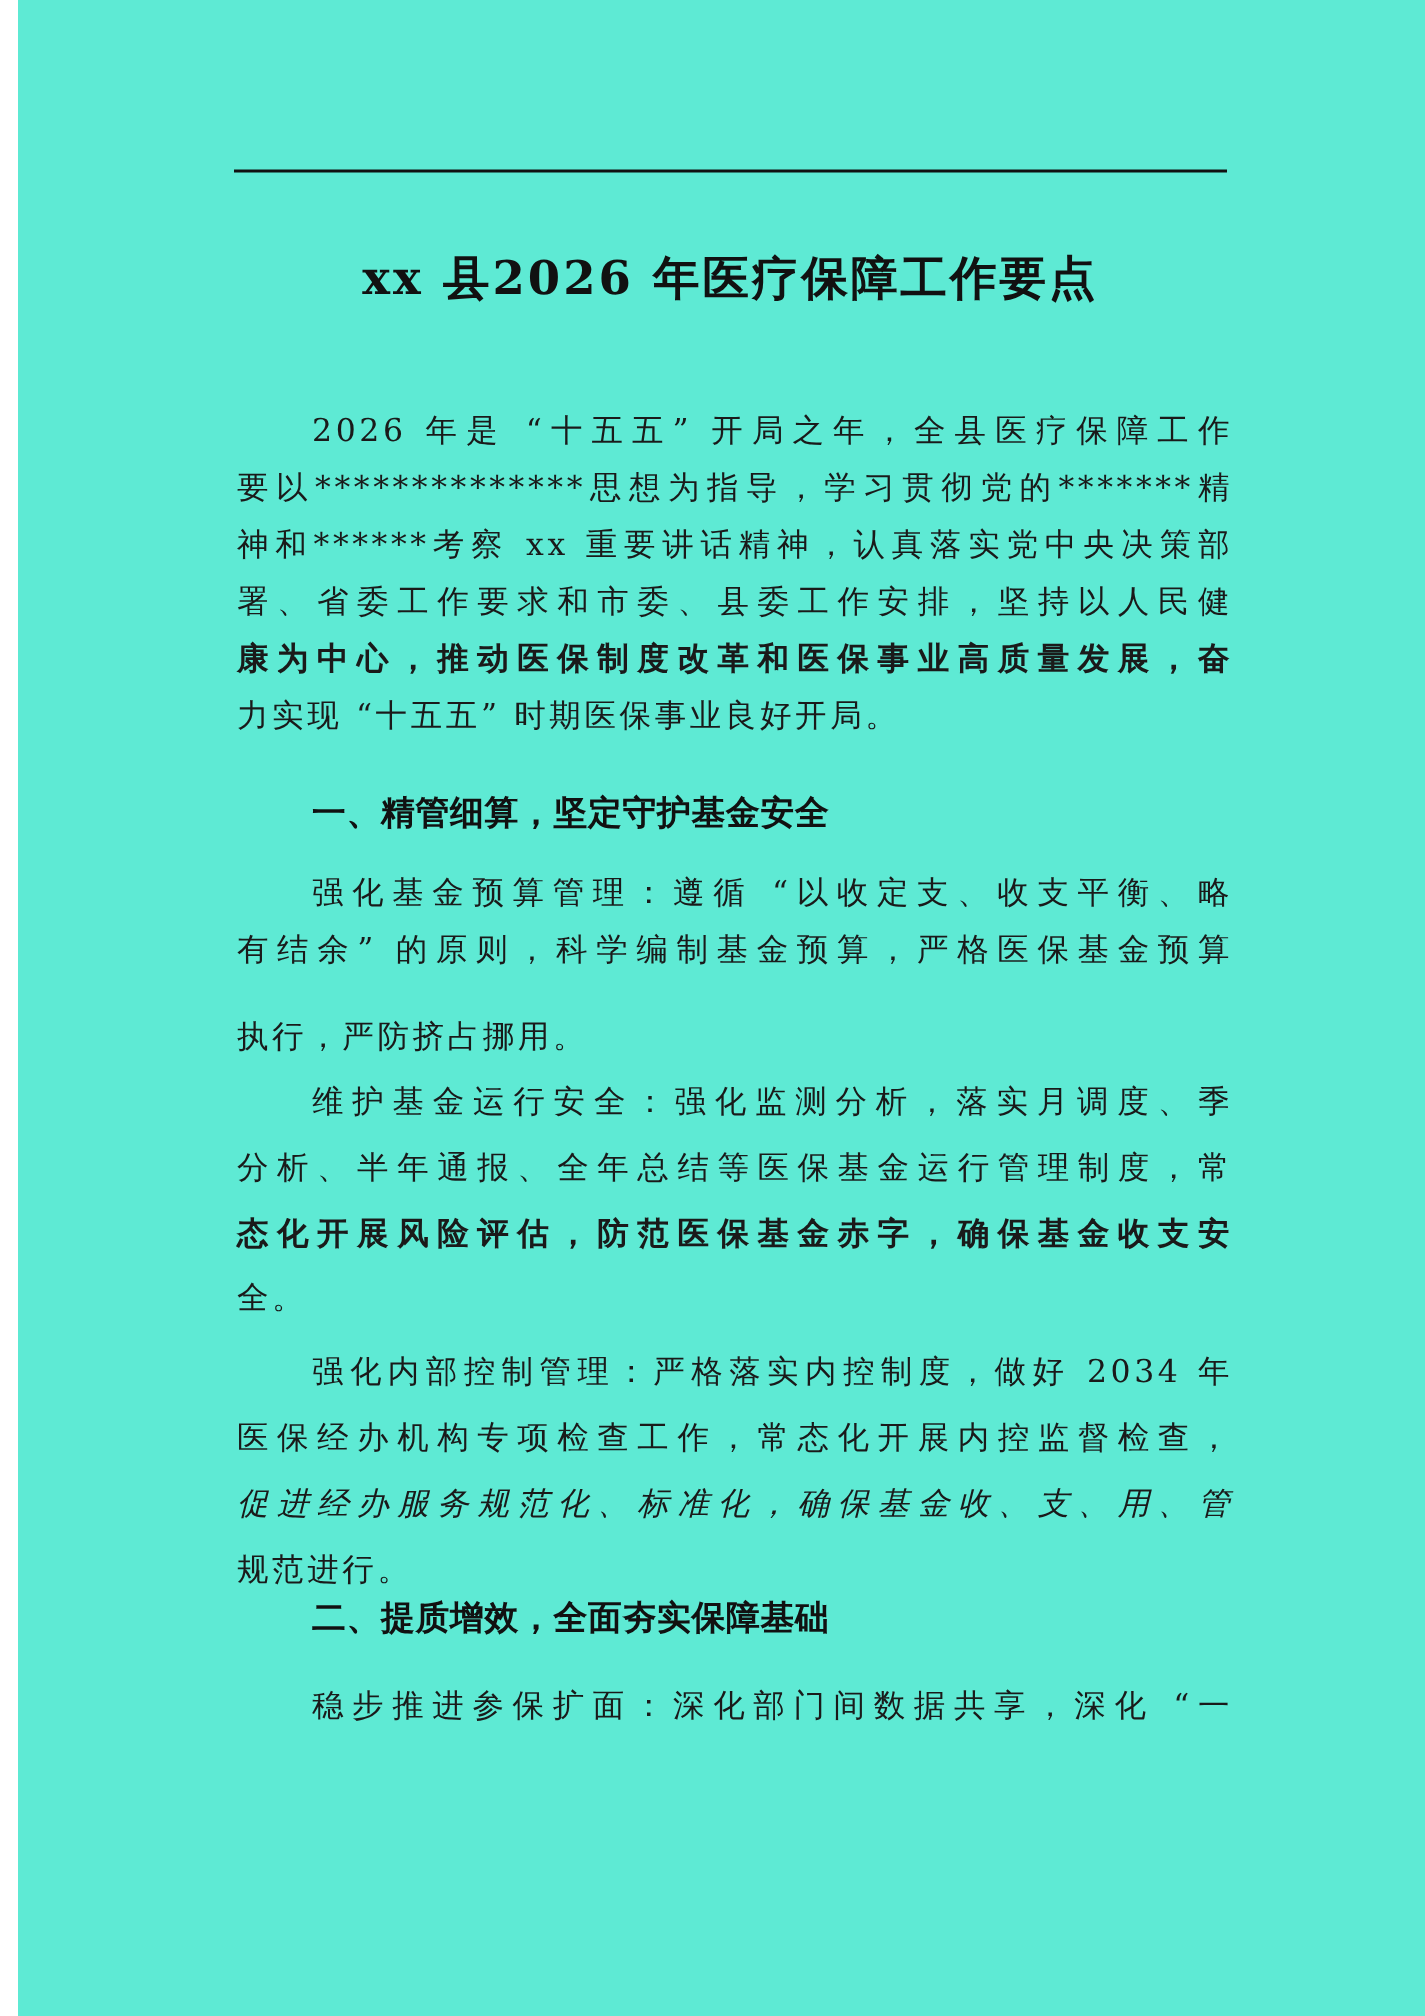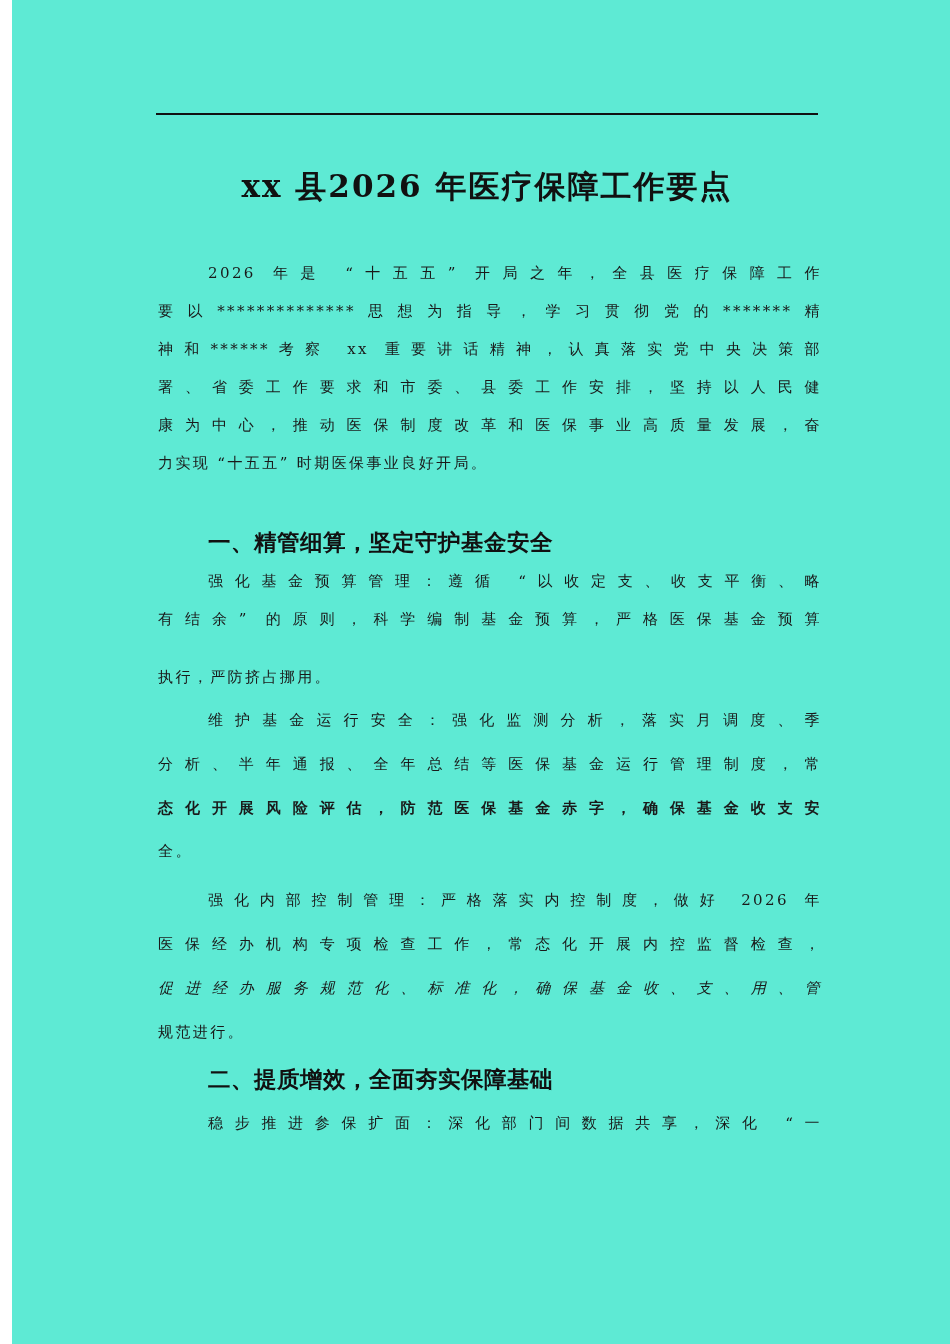--- a/index.html
+++ b/index.html
@@ -38,27 +38,28 @@
       font-size: 31px;
       font-weight: bold;
       letter-spacing: 2px;
       line-height: 44px;
       font-family: "DejaVu Serif", "Liberation Serif", serif;
     }
     .line {
       position: absolute;
       left: 146px;
       width: 664px;
-      font-size: 15px;
+      font-size: 21px;
       line-height: 30px;
       white-space: nowrap;
       letter-spacing: 2.4px;
       color: #1a1a1a;
       text-align: justify;
       text-align-last: justify;
+      margin-top: 14px;
     }
     .line.indent {
       left: 196px;
       width: 614px;
     }
     .line.last {
       text-align-last: left;
     }
     .heading {
       position: absolute;
@@ -78,35 +79,35 @@
 <div class="page">
 
   <div class="top-rule"></div>
 
   <div class="title">xx 县2026 年医疗保障工作要点</div>
 
   <div class="line indent" style="top:258px;">2026 年是 “十五五” 开局之年，全县医疗保障工作</div>
   <div class="line" style="top:296px;">要以**************思想为指导，学习贯彻党的*******精</div>
   <div class="line" style="top:334px;">神和******考察 xx 重要讲话精神，认真落实党中央决策部</div>
   <div class="line" style="top:372px;">署、省委工作要求和市委、县委工作安排，坚持以人民健</div>
-  <div class="line" style="top:410px;">康为中心，推动医保制度改革和医保事业高质量发展，奋</div>
+  <div class="line" style="top:410px;font-weight:bold;">康为中心，推动医保制度改革和医保事业高质量发展，奋</div>
   <div class="line last" style="top:448px;">力实现 “十五五” 时期医保事业良好开局。</div>
 
   <div class="heading" style="top:527px;text-align:right;">一、精管细算，坚定守护基金安全</div>
 
   <div class="line indent" style="top:566px;">强化基金预算管理：遵循 “以收定支、收支平衡、略</div>
   <div class="line" style="top:604px;">有结余” 的原则，科学编制基金预算，严格医保基金预算</div>
   <div class="line last" style="top:662px;">执行，严防挤占挪用。</div>
 
   <div class="line indent" style="top:705px;">维护基金运行安全：强化监测分析，落实月调度、季</div>
   <div class="line" style="top:749px;">分析、半年通报、全年总结等医保基金运行管理制度，常</div>
   <div class="line" style="top:793px;font-weight:bold;">态化开展风险评估，防范医保基金赤字，确保基金收支安</div>
   <div class="line last" style="top:836px;">全。</div>
 
-  <div class="line indent" style="top:885px;">强化内部控制管理：严格落实内控制度，做好 2026 年</div>
+  <div class="line indent" style="top:885px;">强化内部控制管理：严格落实内控制度，做好 2034 年</div>
   <div class="line" style="top:929px;">医保经办机构专项检查工作，常态化开展内控监督检查，</div>
   <div class="line" style="top:973px;font-style:italic;">促进经办服务规范化、标准化，确保基金收、支、用、管</div>
   <div class="line last" style="top:1017px;">规范进行。</div>
 
   <div class="heading" style="top:1064px;">二、提质增效，全面夯实保障基础</div>
 
   <div class="line indent" style="top:1108px;">稳步推进参保扩面：深化部门间数据共享，深化 “一</div>
 
 </div>
 

